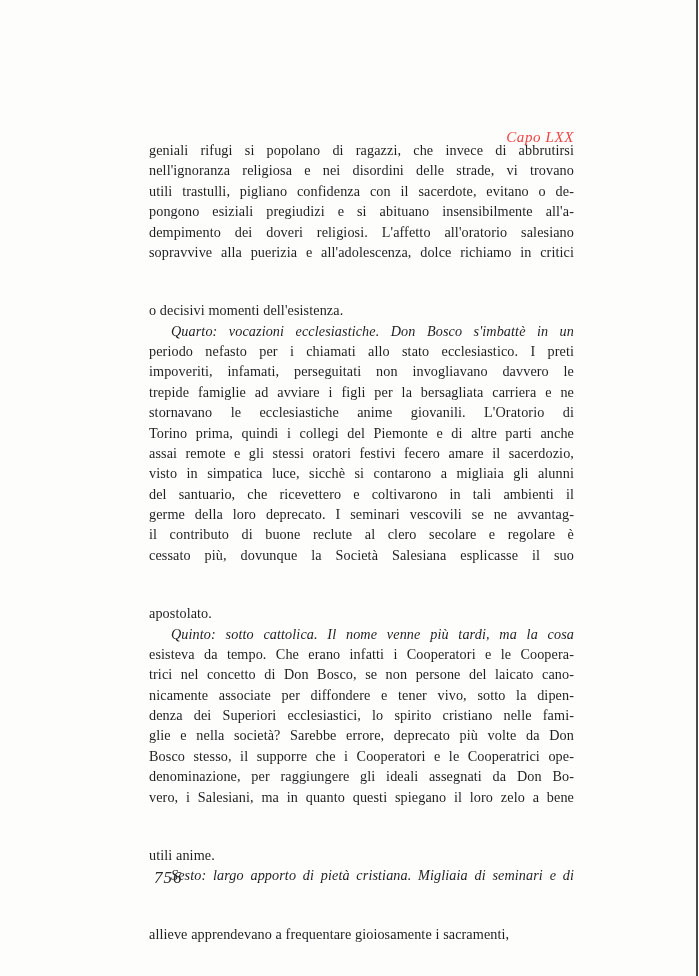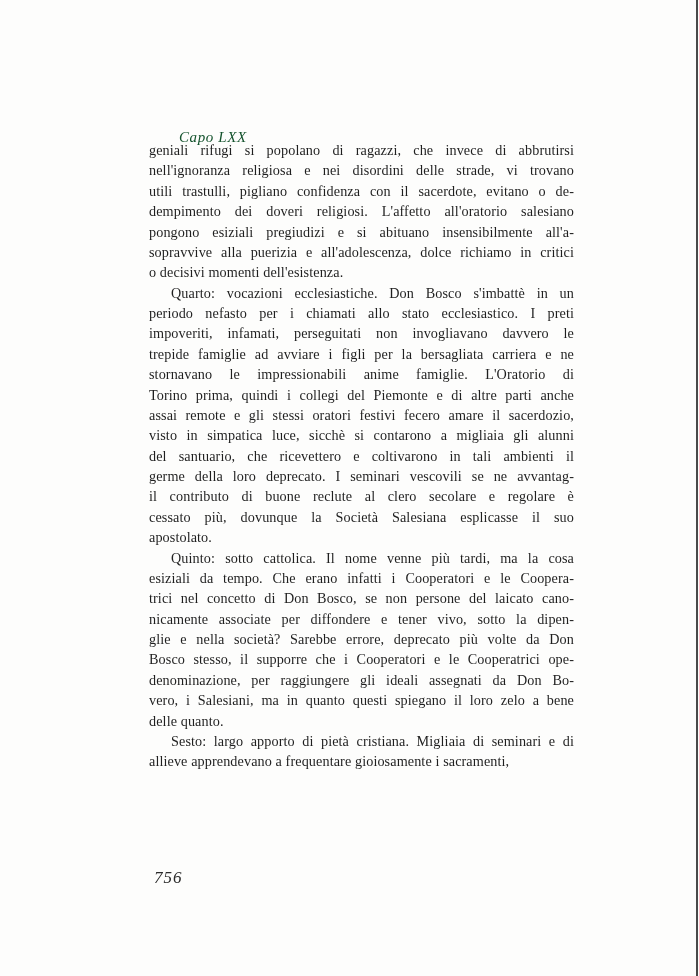--- a/index.html
+++ b/index.html
@@ -26,47 +26,49 @@
     left: 696px;
     width: 2px;
     height: 976px;
     background: #4a4a4a;
   }
   .running-header {
     position: absolute;
     top: 129px;
     left: 149px;
     width: 425px;
-    text-align: left;
+    text-align: right;
     text-indent: 30px;
     font-style: italic;
     font-size: 15px;
     letter-spacing: 0.6px;
-    color: #14532d;
+    color: #ef4444;
   }
   .text-block {
     position: absolute;
     top: 140px;
     left: 149px;
     width: 425px;
     font-size: 14.2px;
     letter-spacing: 0.1px;
   }
   .text-block .line {
     height: 20.38px;
     line-height: 20.38px;
     white-space: nowrap;
     text-align: justify;
     text-align-last: justify;
   }
   .text-block .line.last {
     text-align-last: left;
+    margin-top: 38px;
   }
   .text-block .line.indent {
     padding-left: 22px;
+    font-style: italic;
   }
   .page-number {
     position: absolute;
     top: 868px;
     left: 154px;
     font-style: italic;
     font-size: 17px;
     letter-spacing: 1px;
     color: #2a2a2a;
   }
@@ -74,46 +76,47 @@
 </head>
 <body>
 
 <div class="page">
   <div class="running-header">Capo LXX</div>
 
   <div class="text-block" id="text-block">
       <div class="line">geniali rifugi si popolano di ragazzi, che invece di abbrutirsi</div>
       <div class="line">nell'ignoranza religiosa e nei disordini delle strade, vi trovano</div>
       <div class="line">utili trastulli, pigliano confidenza con il sacerdote, evitano o de-</div>
+      <div class="line">pongono esiziali pregiudizi e si abituano insensibilmente all'a-</div>
       <div class="line">dempimento dei doveri religiosi. L'affetto all'oratorio salesiano</div>
-      <div class="line">pongono esiziali pregiudizi e si abituano insensibilmente all'a-</div>
       <div class="line">sopravvive alla puerizia e all'adolescenza, dolce richiamo in critici</div>
       <div class="line last">o decisivi momenti dell'esistenza.</div>
       <div class="line indent">Quarto: vocazioni ecclesiastiche. Don Bosco s'imbattè in un</div>
       <div class="line">periodo nefasto per i chiamati allo stato ecclesiastico. I preti</div>
       <div class="line">impoveriti, infamati, perseguitati non invogliavano davvero le</div>
       <div class="line">trepide famiglie ad avviare i figli per la bersagliata carriera e ne</div>
-      <div class="line">stornavano le impressionabili anime famiglie. L'Oratorio di</div>
+      <div class="line">stornavano le ecclesiastiche anime giovanili. L'Oratorio di</div>
       <div class="line">Torino prima, quindi i collegi del Piemonte e di altre parti anche</div>
       <div class="line">assai remote e gli stessi oratori festivi fecero amare il sacerdozio,</div>
       <div class="line">visto in simpatica luce, sicchè si contarono a migliaia gli alunni</div>
       <div class="line">del santuario, che ricevettero e coltivarono in tali ambienti il</div>
       <div class="line">germe della loro deprecato. I seminari vescovili se ne avvantag-</div>
       <div class="line">il contributo di buone reclute al clero secolare e regolare è</div>
       <div class="line">cessato più, dovunque la Società Salesiana esplicasse il suo</div>
       <div class="line last">apostolato.</div>
       <div class="line indent">Quinto: sotto cattolica. Il nome venne più tardi, ma la cosa</div>
-      <div class="line">esiziali da tempo. Che erano infatti i Cooperatori e le Coopera-</div>
+      <div class="line">esisteva da tempo. Che erano infatti i Cooperatori e le Coopera-</div>
       <div class="line">trici nel concetto di Don Bosco, se non persone del laicato cano-</div>
       <div class="line">nicamente associate per diffondere e tener vivo, sotto la dipen-</div>
+      <div class="line">denza dei Superiori ecclesiastici, lo spirito cristiano nelle fami-</div>
       <div class="line">glie e nella società? Sarebbe errore, deprecato più volte da Don</div>
       <div class="line">Bosco stesso, il supporre che i Cooperatori e le Cooperatrici ope-</div>
       <div class="line">denominazione, per raggiungere gli ideali assegnati da Don Bo-</div>
       <div class="line">vero, i Salesiani, ma in quanto questi spiegano il loro zelo a bene</div>
-      <div class="line last">delle quanto.</div>
+      <div class="line last">utili anime.</div>
       <div class="line indent">Sesto: largo apporto di pietà cristiana. Migliaia di seminari e di</div>
       <div class="line last">allieve apprendevano a frequentare gioiosamente i sacramenti,</div>
     </div>
 
   <div class="page-number">756</div>
 
   <div class="scan-edge-right"></div>
 </div>
 
 </body></html>

